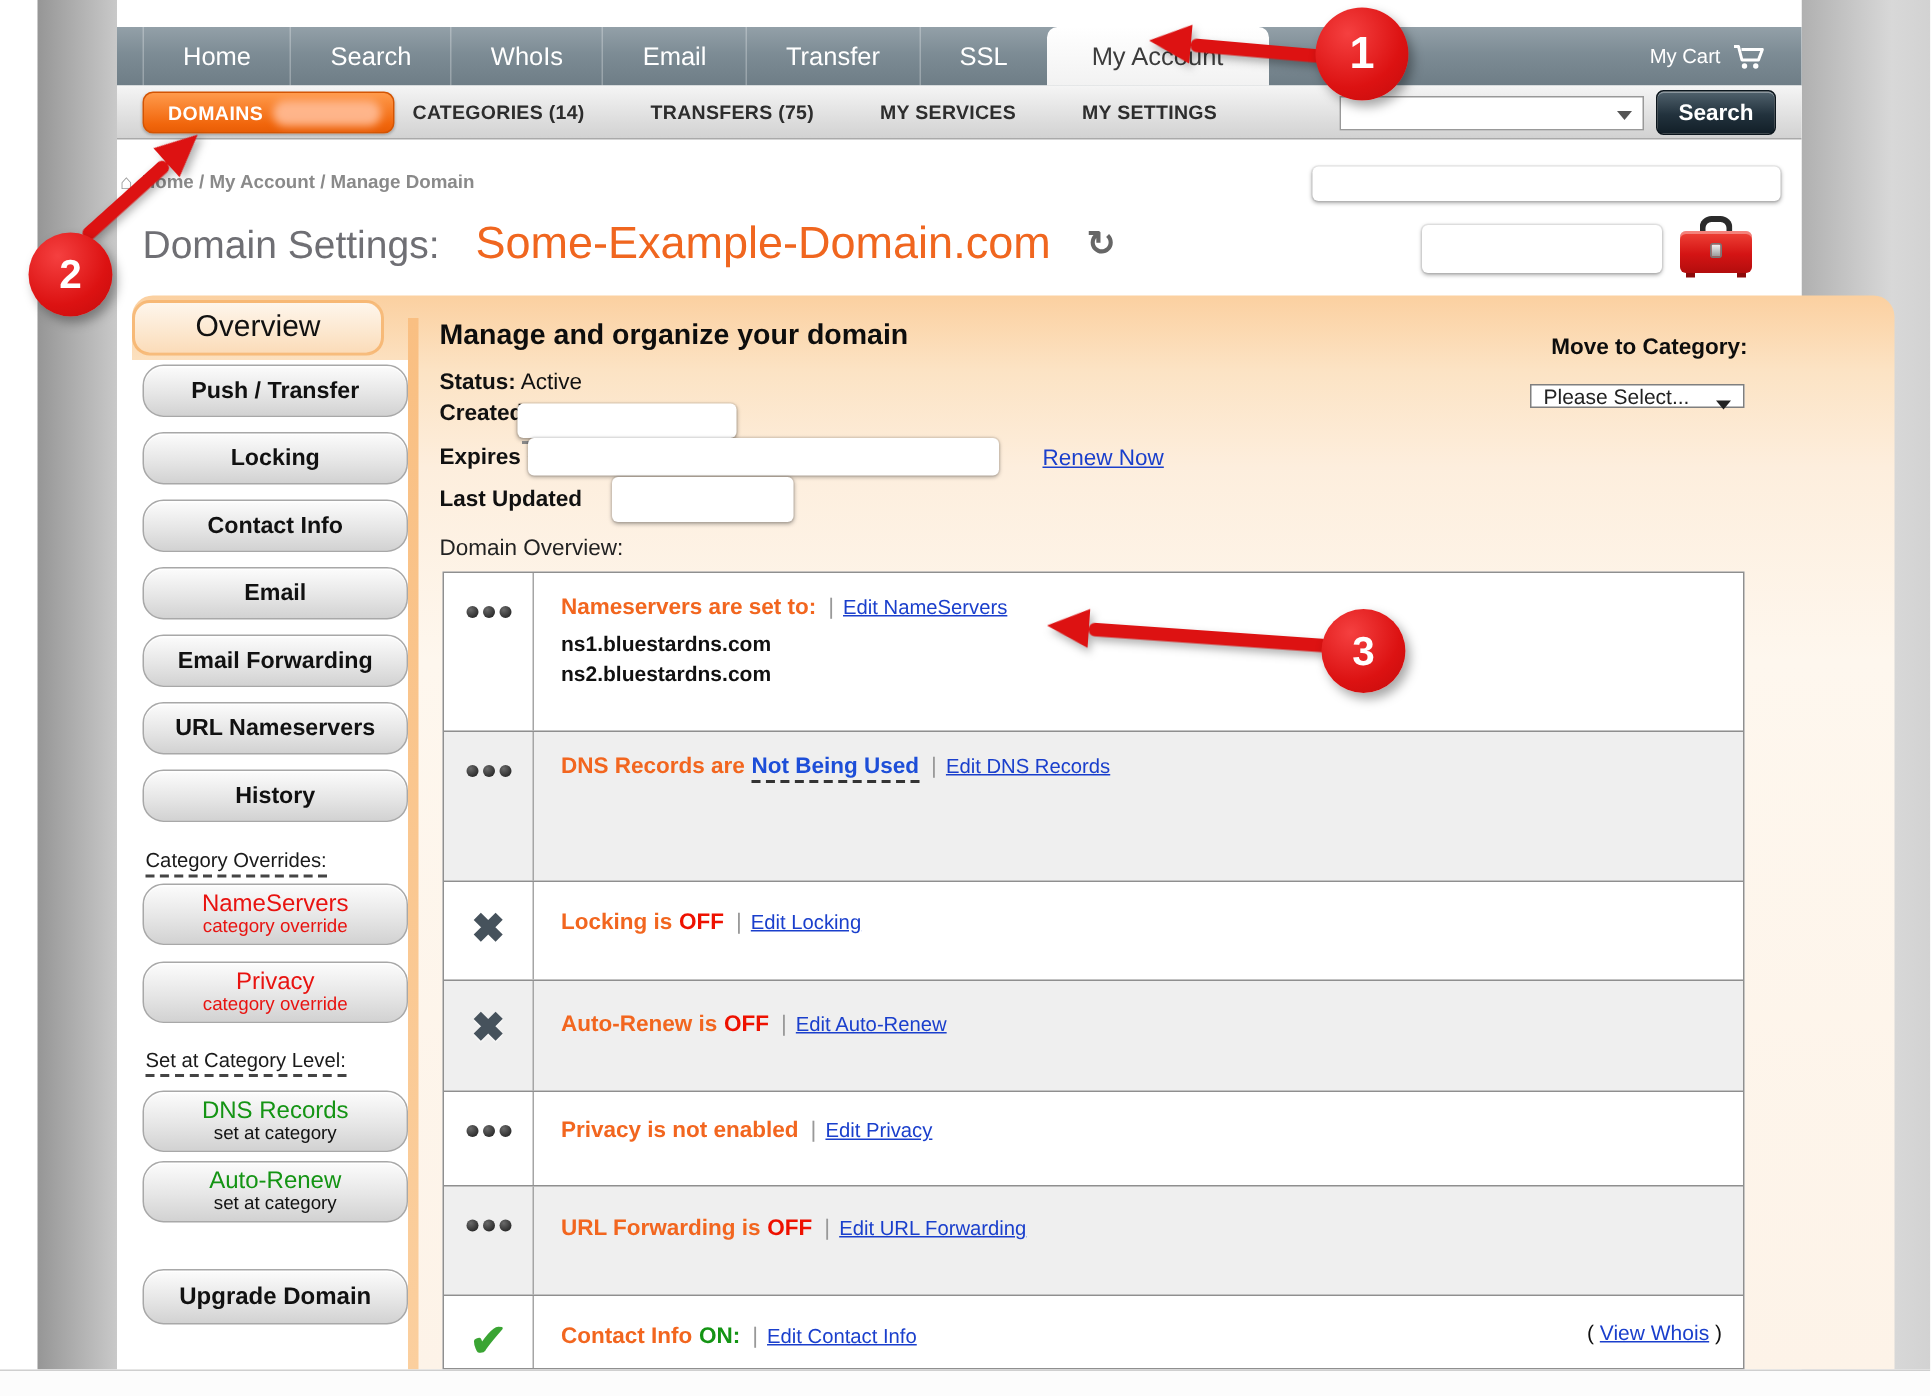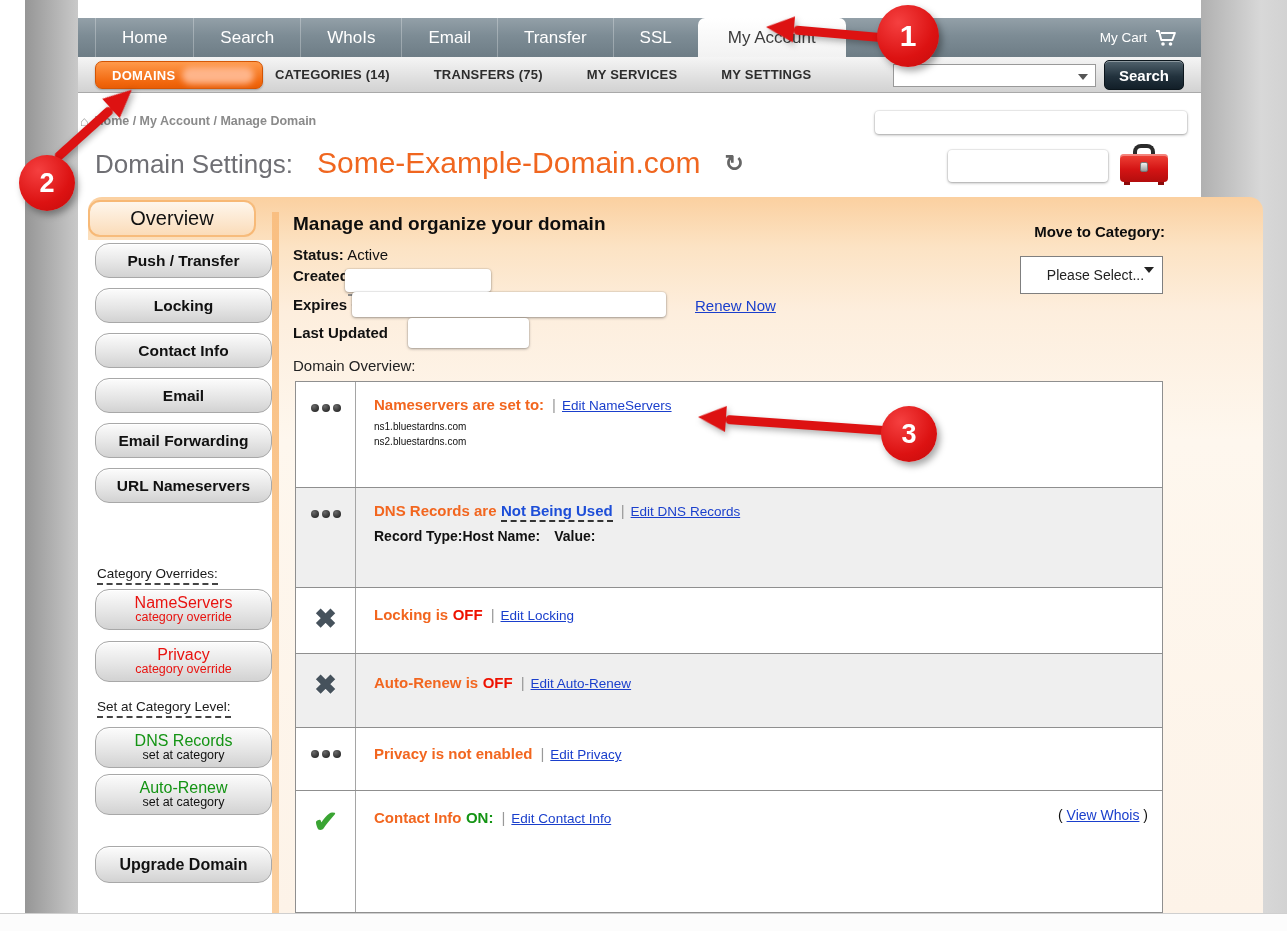--- a/index.html
+++ b/index.html
@@ -121,38 +121,38 @@
   .drow.alt { background:#efefef; }
   .icell { width:60px; flex:0 0 60px; border-right:1px solid #a5a5a5; display:flex;
            justify-content:center; padding-top:16px; }
   .ccell { flex:1; padding:14px 16px 0 18px; position:relative; }
   .rtitle { font-size:15px; font-weight:bold; color:#f2661f; }
   .rstatus-red { font-size:15px; font-weight:bold; color:#ee1100; }
   .rstatus-green { font-size:15px; font-weight:bold; color:#149414; }
   .rstatus-dash { font-size:15px; font-weight:bold; color:#1d4ed8; border-bottom:2px dashed #333; padding-bottom:1px; }
   .sep { color:#999; margin:0 6px 0 8px; font-size:15px; }
   .elink { font-size:13.5px; }
-  .nsline { font-size:10px; color:#111; margin-top:7px; }
+  .nsline { font-size:14px; color:#111; margin-top:7px;font-weight:bold; }
   .detail { font-size:14px; font-weight:bold; color:#111; margin-top:8px; }
   .detail .d3 { margin-left:14px; }
   .view-whois { position:absolute; right:14px; top:16px; font-size:14px; color:#111; }
 
   .dots { display:flex; gap:3px; margin-top:6px; }
   .dots i { width:8px; height:8px; border-radius:50%;
             background:radial-gradient(circle at 35% 30%, #6a6a6a, #161616); }
   .xmark { font-size:27px; font-weight:bold; color:#46525c; line-height:1; margin-top:2px;
            text-shadow:0 1px 1px rgba(255,255,255,.6); }
   .checkmark { font-size:30px; font-weight:bold; color:#3aa433; line-height:1; }
 
   
   .move-label { position:absolute; left:900px; top:223px; width:187px; text-align:right;
                 font-size:15px; font-weight:bold; color:#0d0d0d; }
-  .cat-select { position:absolute; left:942px; top:256px; width:143px; height:38px; background:#fff;
+  .cat-select { position:absolute; left:942px; top:256px; width:143px; height:16px; background:#fff;
                 border:1px solid #7f7f7f; display:flex; align-items:center; padding-left:8px;
-                font-size:14px; color:#222;justify-content:center; }
+                font-size:14px; color:#222; }
   .cat-select .chev { position:absolute; right:8px; top:10px; width:0; height:0;
                 border-left:5px solid transparent; border-right:5px solid transparent;
                 border-top:6px solid #222; }
 
   
   .ann-circle { position:absolute; border-radius:50%; display:flex; align-items:center; justify-content:center;
                 color:#fff; font-weight:bold; z-index:60;
                 background:radial-gradient(circle at 35% 28%, #f54040, #dc1212 60%, #c40b0b);
                 box-shadow:3px 4px 7px rgba(0,0,0,.35); }
   .c1 { left:877px; top:5px;   width:62px; height:62px; font-size:30px; }
@@ -241,20 +241,21 @@
     <div class="sidebar-mask"></div>
     <div class="orange-strip"></div>
 
     <div class="overview-tab">Overview</div>
     <div class="side-btn" style="top:243px">Push / Transfer</div>
     <div class="side-btn" style="top:288px">Locking</div>
     <div class="side-btn" style="top:333px">Contact Info</div>
     <div class="side-btn" style="top:378px">Email</div>
     <div class="side-btn" style="top:423px">Email Forwarding</div>
     <div class="side-btn" style="top:468px">URL Nameservers</div>
+    <div class="side-btn" style="top:513px">History</div>
 
     <div class="side-label" style="top:566px">
       <span>Category Overrides:</span>
     </div>
     <div class="side-btn two" style="top:589px">
       <span class="l1 red-t">NameServers</span>
       <span class="l2 red-t">category override</span>
     </div>
     <div class="side-btn two" style="top:641px">
       <span class="l1 red-t">Privacy</span>
@@ -327,23 +328,20 @@
         <div class="icell">
             <span class="dots">
               <i></i>
               <i></i>
               <i></i>
             </span>
           </div>
         <div class="ccell">
           <span class="rtitle">DNS Records are</span>
           <span class="rstatus-dash">Not Being Used</span><span class="sep">|</span><span class="lnk elink">Edit DNS Records</span>
-          <div class="detail">
-            <span>Record Type:</span><span>Host Name:</span><span class="d3">Value:</span>
-          </div>
         </div>
       </div>
 
       <div class="drow" style="height:66px">
         <div class="icell">
             <span class="xmark">✖</span>
           </div>
         <div class="ccell" style="padding-top:18px">
           <span class="rtitle">Locking is</span>
           <span class="rstatus-red">OFF</span><span class="sep">|</span><span class="lnk elink">Edit Locking</span>
@@ -366,20 +364,33 @@
               <i></i>
               <i></i>
               <i></i>
             </span>
           </div>
         <div class="ccell" style="padding-top:17px">
           <span class="rtitle">Privacy is not enabled</span><span class="sep">|</span><span class="lnk elink">Edit Privacy</span>
         </div>
       </div>
 
+      <div class="drow alt" style="height:73px">
+        <div class="icell">
+            <span class="dots">
+              <i></i>
+              <i></i>
+              <i></i>
+            </span>
+          </div>
+        <div class="ccell" style="padding-top:19px">
+          <span class="rtitle">URL Forwarding is</span>
+          <span class="rstatus-red">OFF</span><span class="sep">|</span><span class="lnk elink">Edit URL Forwarding</span>
+        </div>
+      </div>
 
       <div class="drow" style="flex:1">
         <div class="icell">
             <span class="checkmark">✔</span>
           </div>
         <div class="ccell" style="padding-top:18px">
           <span class="rtitle">Contact Info</span>
           <span class="rstatus-green">ON:</span><span class="sep">|</span><span class="lnk elink">Edit Contact Info</span>
           <span class="view-whois">
             <span>(</span>

